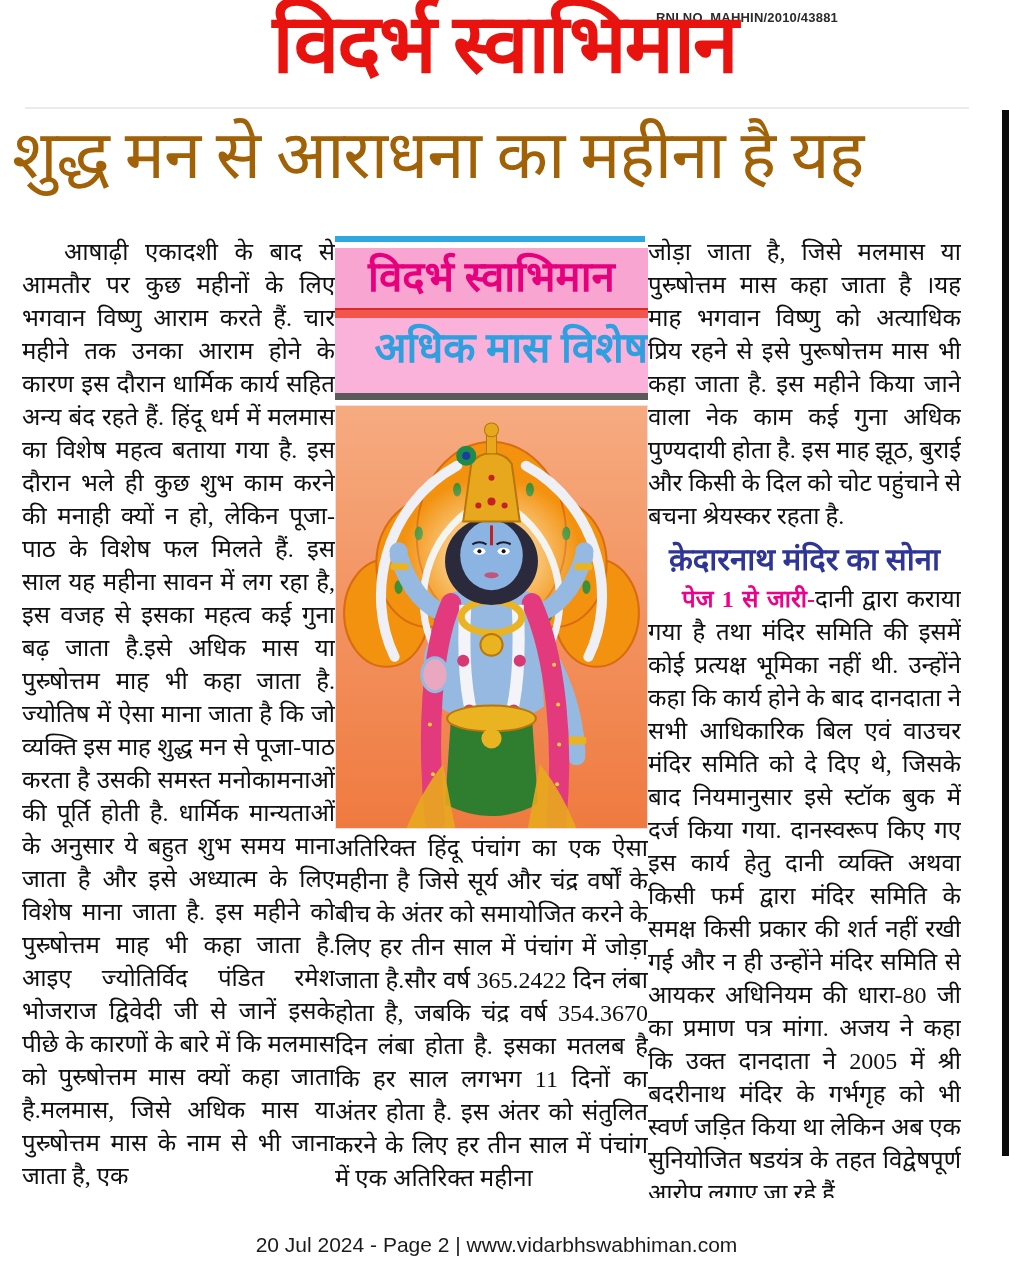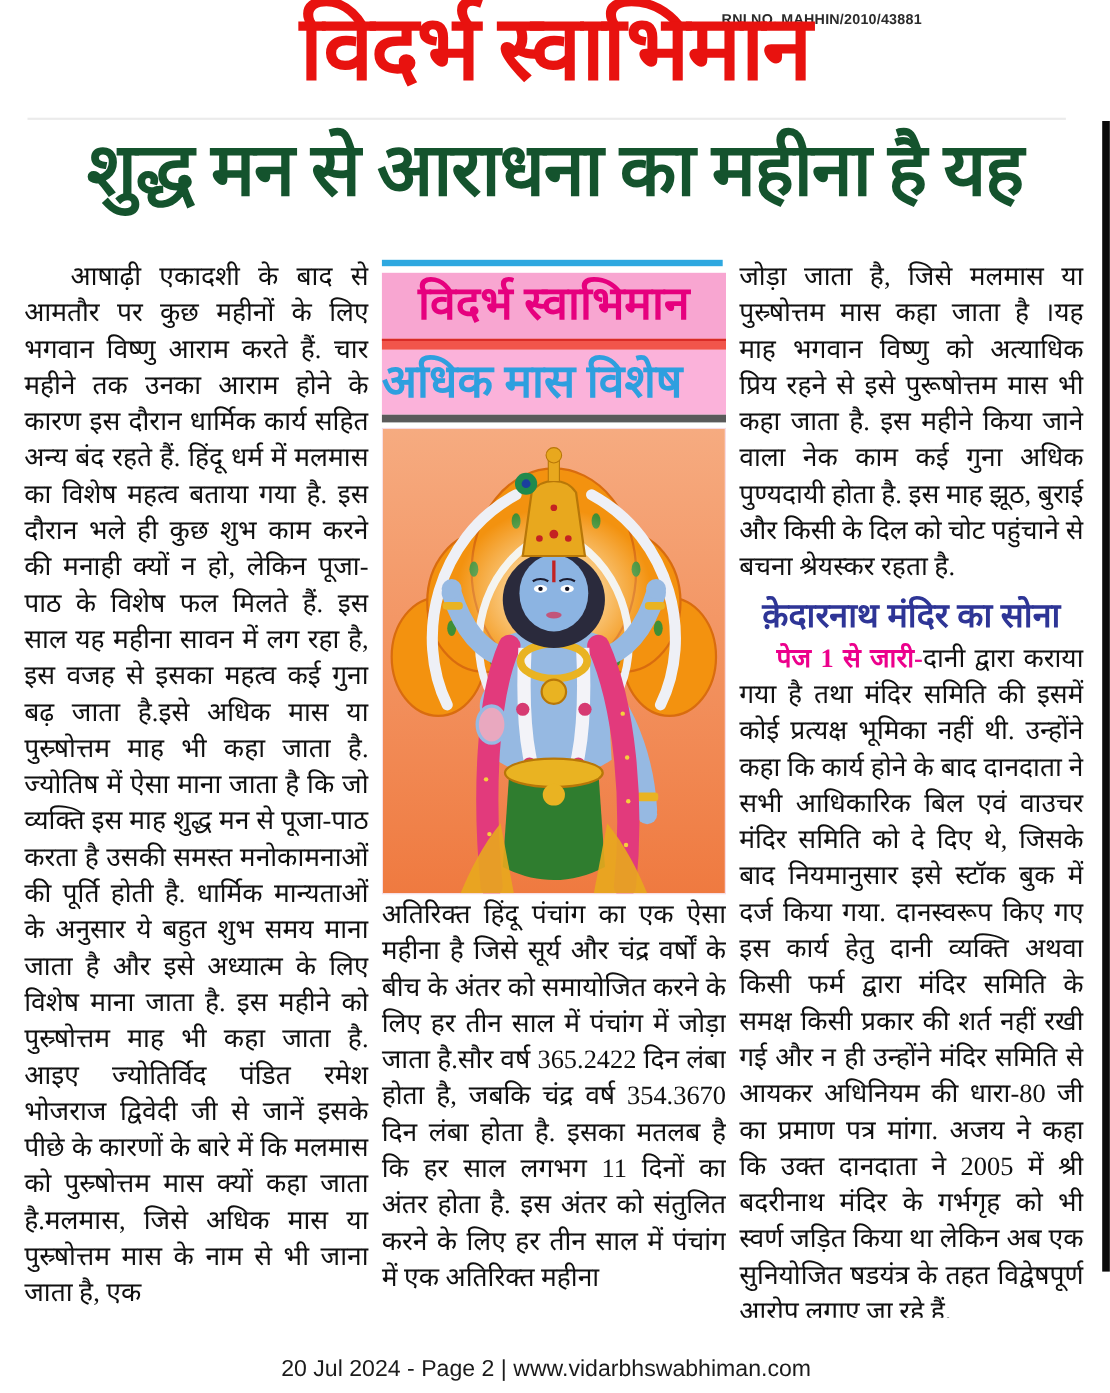--- a/index.html
+++ b/index.html
@@ -12,42 +12,42 @@
     font-family:Liberation Sans, sans-serif;font-weight:bold;
     font-size:13px;color:#2b2b2b;letter-spacing:.2px;
   }
   .masthead{
     position:absolute;top:-6px;left:0;right:0;margin:0;text-align:center;
     font-size:82px;font-weight:bold;color:var(--masthead-red);line-height:1.25;
     letter-spacing:-2px;white-space:nowrap;
   }
   .top-rule{position:absolute;top:107px;left:25px;width:944px;height:2px;background:#ebebeb;}
   .headline{
-    position:absolute;top:104px;left:12px;width:985px;margin:0;text-align:center;
-    font-size:67px;font-weight:bold;color:#14532d;letter-spacing:-1px;
+    position:absolute;top:104px;left:12px;width:985px;margin:0;text-align:left;
+    font-size:67px;font-weight:normal;color:#a16207;letter-spacing:-1px;
     line-height:1.55;white-space:nowrap;
   }
   .columns{
     position:absolute;top:236px;left:22px;width:965px;height:962px;
-    display:flex;gap:12px;
+    display:flex;
   }
   .col{width:313px;overflow:hidden;}
   .body-text{
     margin:0;font-size:24px;line-height:33px;text-align:justify;color:#101010;
   }
   .indent{text-indent:42px;}
   
   .promo{margin-bottom:5px;}
   .promo-cyan{height:6px;background:var(--cyan);margin-bottom:6px;width:99%;}
   .promo-band1{background:var(--pink-band);text-align:center;padding:5px 0 7px;}
   .promo-title{
     font-size:42px;font-weight:bold;color:var(--magenta);line-height:1.15;white-space:nowrap;
   }
   .promo-red{height:8px;background:var(--red-bar);border-top:2px solid #d92b26;}
-  .promo-band2{background:var(--pink-band2);text-align:left;padding:6px 0 4px;}
+  .promo-band2{background:var(--pink-band2);text-align:right;padding:6px 0 20px;}
   .promo-sub{
     font-size:42px;font-weight:bold;color:var(--blue-sub);line-height:1.15;white-space:nowrap;
   }
   .promo-gray{height:7px;background:var(--gray-bar);margin-bottom:4px;}
   .photo{width:100%;height:424px;display:block;border:1px solid #f6dce6;box-sizing:border-box;margin-bottom:3px;}
   
   .subhead{
     margin:8px 0 5px;text-align:center;font-size:31px;font-weight:bold;
     color:var(--subhead-blue);line-height:1.2;white-space:nowrap;
   }

